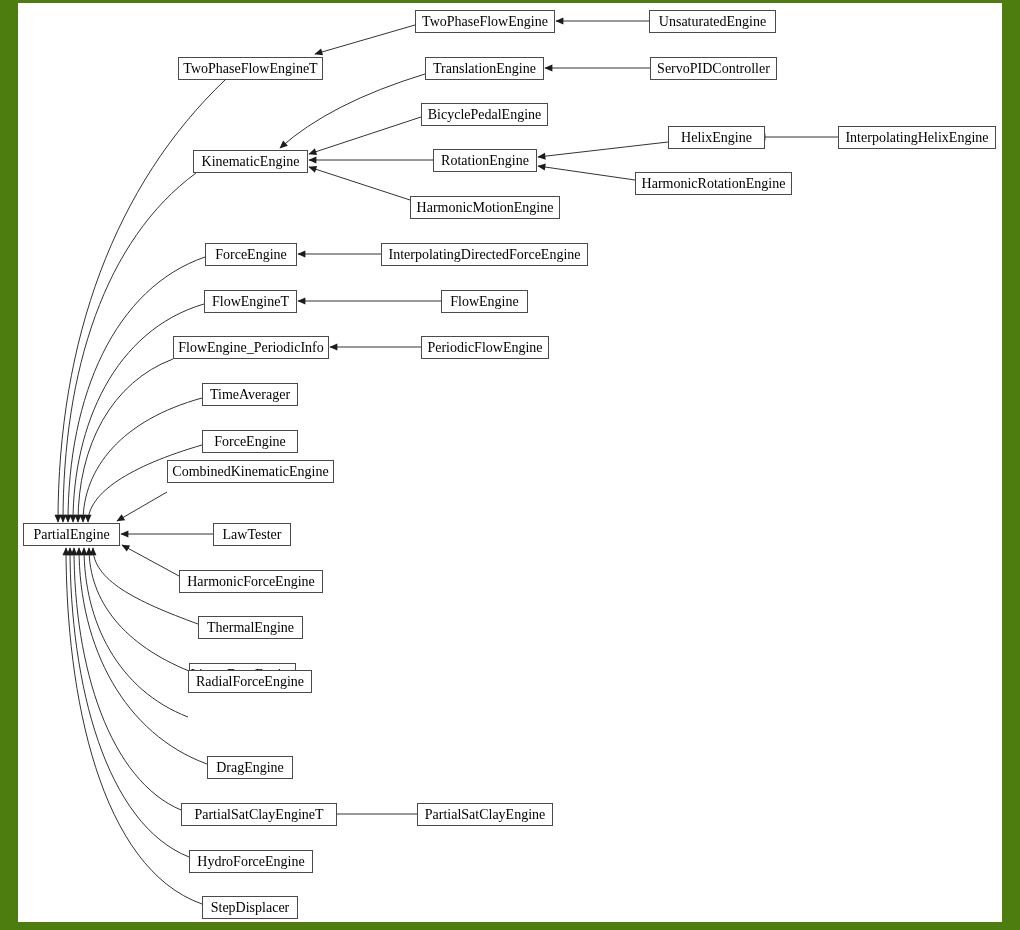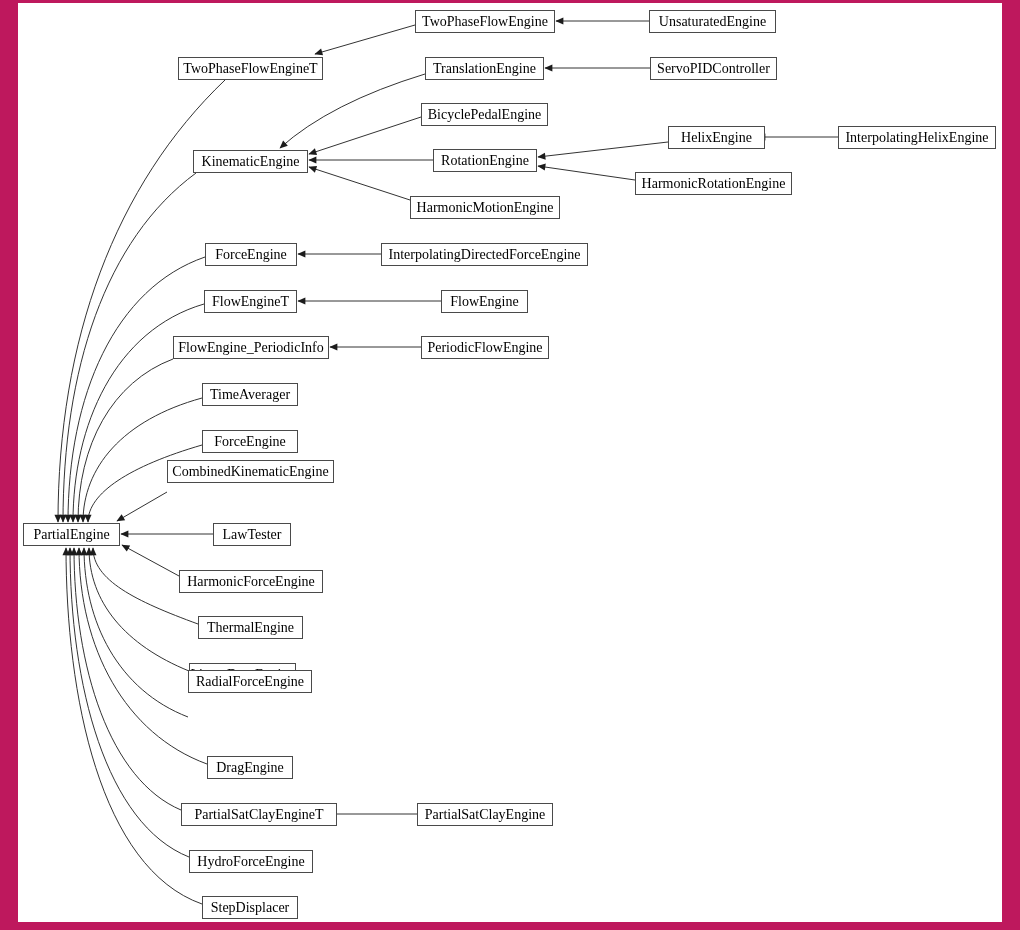--- a/index.html
+++ b/index.html
@@ -4,21 +4,21 @@
 <style>
   html, body {
     margin: 0;
     padding: 0;
     background: #000000;
   }
   #stage {
     position: relative;
     width: 1020px;
     height: 930px;
-    background: #be185d;
+    background: #4d7c0f;
     overflow: hidden;
     font-family: "Liberation Serif", serif;
   }
   #edges {
     position: absolute;
     left: 0;
     top: 0;
     pointer-events: none;
   }
   .node {

